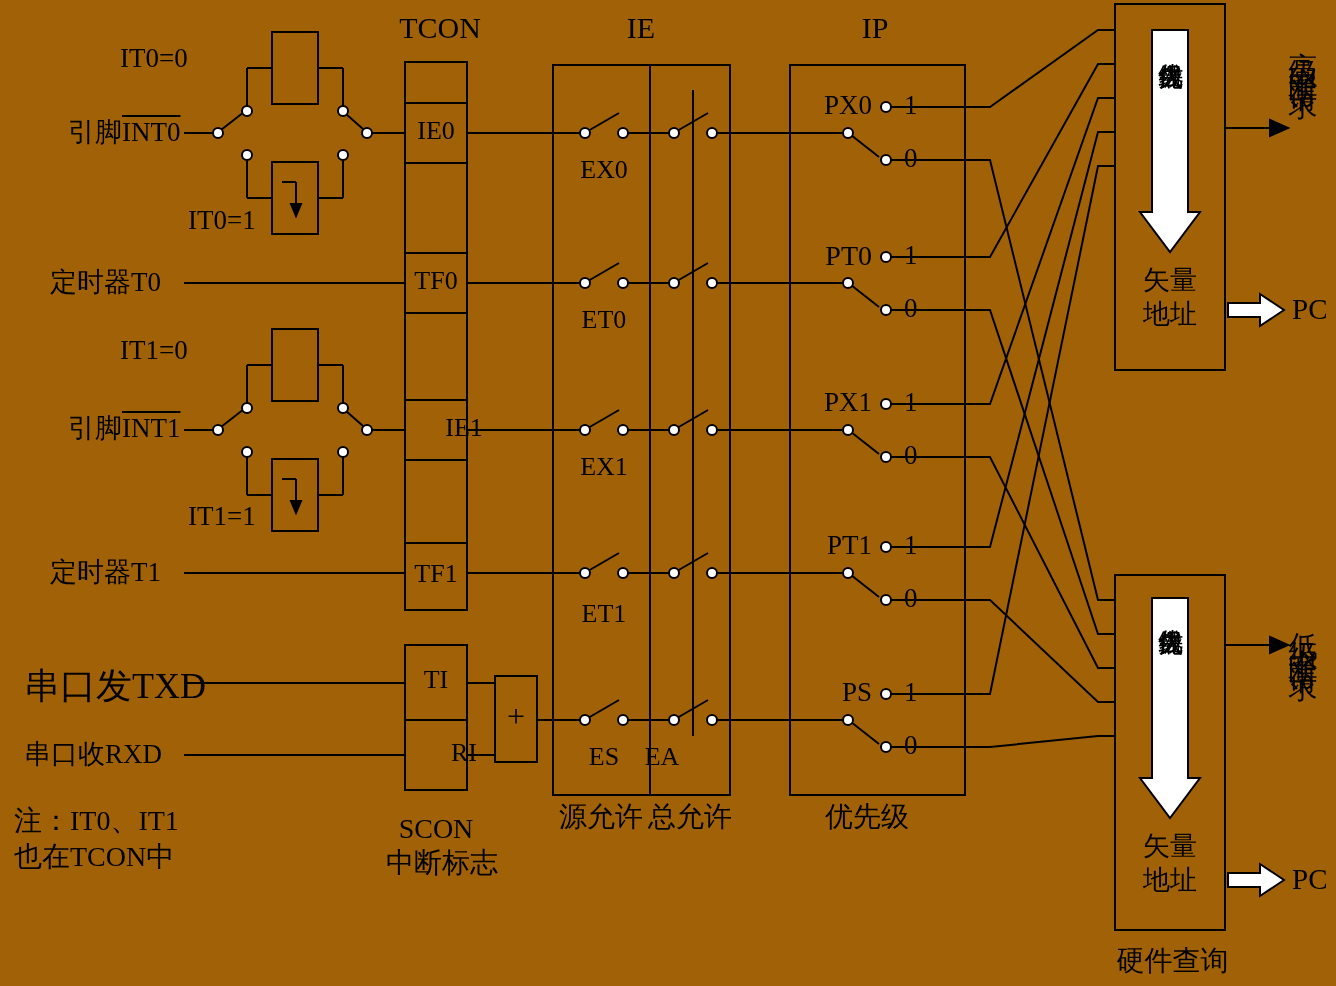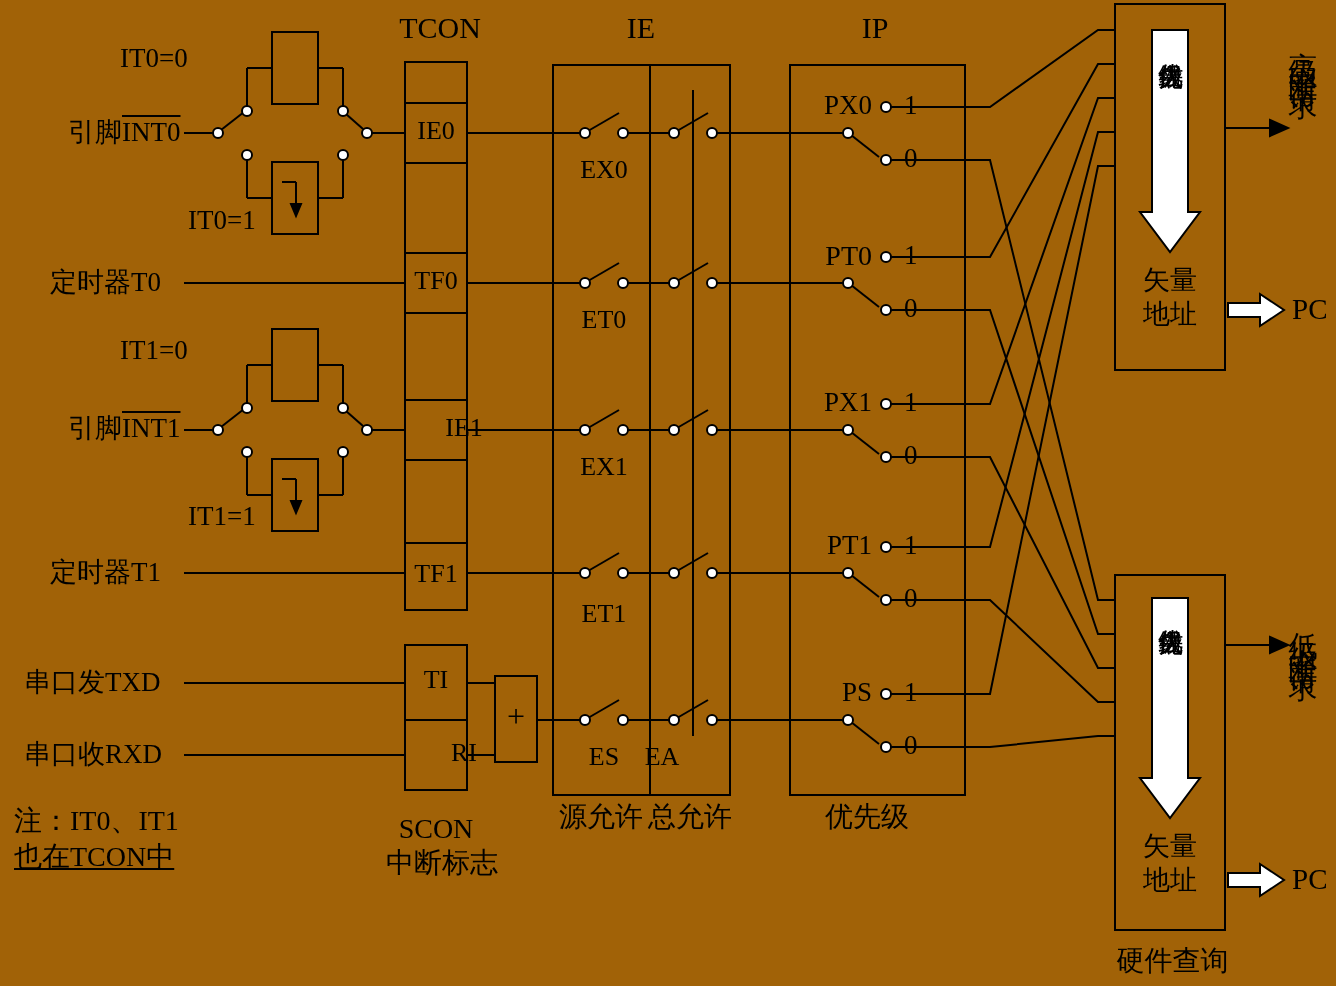--- a/index.html
+++ b/index.html
@@ -243,21 +243,21 @@
 <div class="t c" style="left:845px;top:12px;width:60px;font-size:30px;">IP</div>
 
 <div class="t" style="left:120px;top:44px;font-size:27px;">IT0=0</div>
 <div class="t" style="left:68px;top:118px;font-size:27px;"><span>引脚</span><span class="ovl">INT0</span></div>
 <div class="t" style="left:188px;top:206px;font-size:27px;">IT0=1</div>
 <div class="t" style="left:50px;top:268px;font-size:27px;">定时器T0</div>
 <div class="t" style="left:120px;top:336px;font-size:27px;">IT1=0</div>
 <div class="t" style="left:68px;top:414px;font-size:27px;"><span>引脚</span><span class="ovl">INT1</span></div>
 <div class="t" style="left:188px;top:502px;font-size:27px;">IT1=1</div>
 <div class="t" style="left:50px;top:558px;font-size:27px;">定时器T1</div>
-<div class="t" style="left:24px;top:668px;font-size:27px;">串口发TXD</div>
+<div class="t" style="left:24px;top:668px;font-size:36px;">串口发TXD</div>
 <div class="t" style="left:24px;top:740px;font-size:27px;">串口收RXD</div>
 
 <div class="t c" style="left:405px;top:117px;width:62px;font-size:26px;">IE0</div>
 <div class="t c" style="left:405px;top:267px;width:62px;font-size:26px;">TF0</div>
 <div class="t c" style="left:405px;top:414px;width:62px;font-size:26px;padding-left:28px;">IE1</div>
 <div class="t c" style="left:405px;top:560px;width:62px;font-size:26px;">TF1</div>
 
 <div class="t c" style="left:405px;top:666px;width:62px;font-size:26px;">TI</div>
 <div class="t c" style="left:405px;top:739px;width:62px;font-size:26px;padding-left:28px;">RI</div>
 <div class="t c" style="left:495px;top:700px;width:42px;font-size:32px;">+</div>
@@ -284,21 +284,21 @@
 <div class="t r" style="left:796px;top:678px;width:76px;font-size:27px;">PS</div>
 <div class="t" style="left:904px;top:678px;font-size:27px;">1</div>
 <div class="t" style="left:904px;top:731px;font-size:27px;">0</div>
 
 <div class="t c" style="left:386px;top:814px;width:100px;font-size:28px;">SCON</div>
 <div class="t c" style="left:386px;top:848px;width:100px;font-size:28px;">中断标志</div>
 <div class="t c" style="left:551px;top:802px;width:100px;font-size:28px;">源允许</div>
 <div class="t c" style="left:640px;top:802px;width:100px;font-size:28px;">总允许</div>
 <div class="t c" style="left:817px;top:802px;width:100px;font-size:28px;">优先级</div>
 <div class="t" style="left:14px;top:806px;font-size:28px;">注：IT0、IT1</div>
-<div class="t" style="left:14px;top:842px;font-size:28px;text-decoration:underline;">也在TCON中</div>
+<div class="t" style="left:14px;top:842px;font-size:28px;">也在TCON中</div>
 <div class="t c" style="left:1105px;top:946px;width:135px;font-size:28px;">硬件查询</div>
 
 <div class="t v" style="left:1157px;top:44px;font-size:25px;height:170px;">自然优先级</div>
 <div class="t c" style="left:1130px;top:266px;width:80px;font-size:27px;">矢量</div>
 <div class="t c" style="left:1130px;top:300px;width:80px;font-size:27px;">地址</div>
 <div class="t v" style="left:1288px;top:28px;font-size:29px;letter-spacing:8px;height:240px;">高级中断请求</div>
 <div class="t" style="left:1292px;top:294px;font-size:29px;">PC</div>
 
 <div class="t v" style="left:1157px;top:610px;font-size:25px;height:170px;">自然优先级</div>
 <div class="t c" style="left:1130px;top:832px;width:80px;font-size:27px;">矢量</div>

